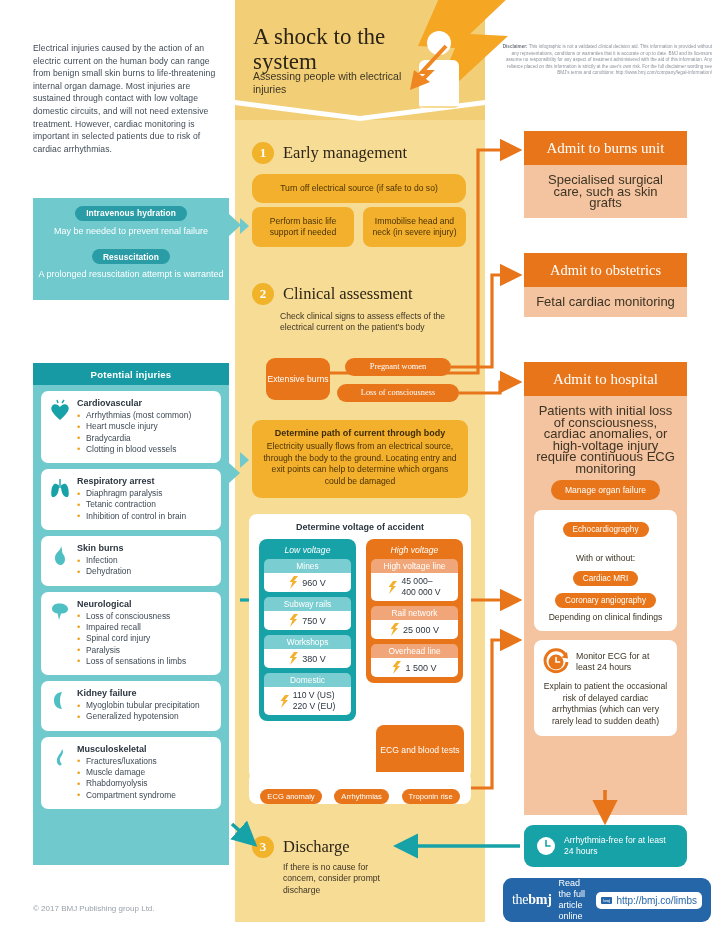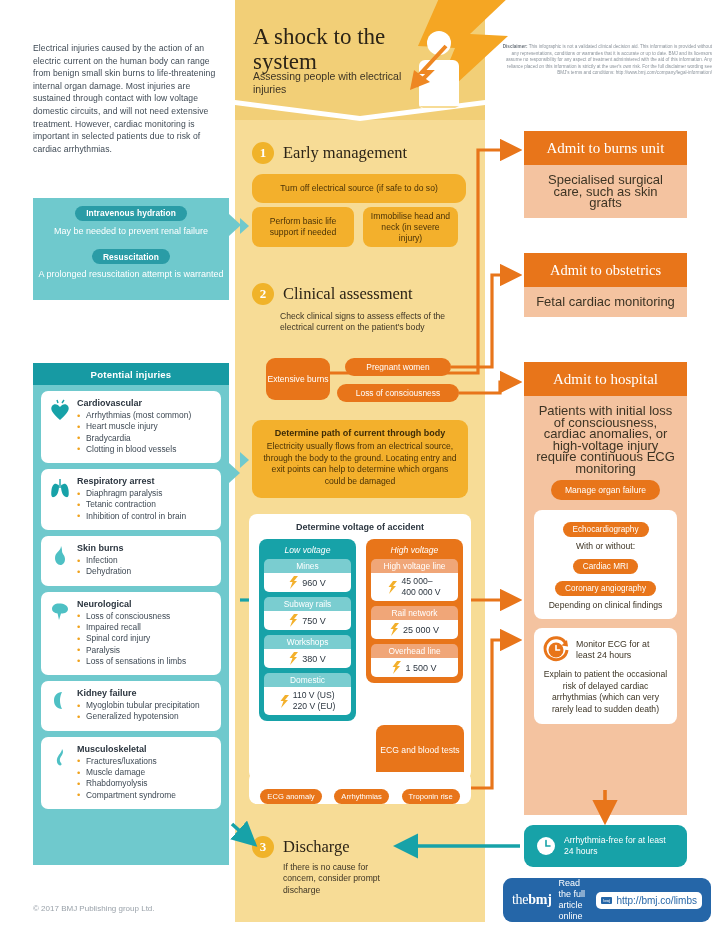--- a/index.html
+++ b/index.html
@@ -130,21 +130,21 @@
   .note-amber .nb { font-size:8.6px; line-height:11.5px; color:#4a3206; text-align:center;}
 
   .assess-sub {
     position:absolute; left:280px; top:311px; width:200px;
     font-size:8.6px; line-height:11.4px; color:#3d3424;
   }
 
   .pill-orange {
     background:#e8751a; color:#ffffff; border-radius:10px;
     font-size:8.4px; display:flex; align-items:center; justify-content:center;
-    line-height:10.5px;
+    line-height:10.5px;font-family:Liberation Serif, serif;
   }
   .box-orange {
     background:#e8751a; color:#ffffff; border-radius:9px;
     font-size:8.6px; display:flex; align-items:center; justify-content:center;
     text-align:center; line-height:11px;
   }
 
   
   .volt-card {
     position:absolute; left:249px; top:514px; width:222px; height:266px;
@@ -372,21 +372,21 @@
 
   <div class="mtitle">A shock to the system</div>
   <div class="msub">Assessing people with electrical injuries</div>
 
   <div class="step" style="left:252px; top:142px;">
     <div class="step-num">1</div>
     <div class="step-lab">Early management</div>
   </div>
   <div class="pill-amber" style="position:absolute;left:252px;top:174px;width:214px;height:29px;">Turn off electrical source (if safe to do so)</div>
   <div class="pill-amber" style="position:absolute;left:252px;top:207px;width:102px;height:40px;border-radius:8px;">Perform basic life support if needed</div>
-  <div class="pill-amber" style="position:absolute;left:363px;top:207px;width:95px;height:40px;border-radius:8px;">Immobilise head and neck (in severe injury)</div>
+  <div class="pill-amber" style="position:absolute;left:363px;top:207px;width:103px;height:40px;border-radius:8px;">Immobilise head and neck (in severe injury)</div>
 
   <div class="step" style="left:252px; top:283px;">
     <div class="step-num">2</div>
     <div class="step-lab">Clinical assessment</div>
   </div>
   <div class="assess-sub">Check clinical signs to assess effects of the electrical current on the patient's body</div>
 
   <div class="box-orange" style="position:absolute;left:266px;top:358px;width:64px;height:42px;">Extensive burns</div>
   <div class="pill-orange" style="position:absolute;left:345px;top:358px;width:106px;height:18px;">Pregnant women</div>
   <div class="pill-orange" style="position:absolute;left:337px;top:384px;width:122px;height:18px;">Loss of consciousness</div>
@@ -502,21 +502,21 @@
     <div class="bd" style="padding-bottom:4px">Patients with initial loss of consciousness, cardiac anomalies, or high-voltage injury require continuous ECG monitoring</div>
 
     <div style="text-align:center;margin-bottom:10px">
       <span style="display:inline-block;background:#e8751a;color:#fff;border-radius:11px;padding:5px 14px;font-size:8.6px">Manage organ failure</span>
     </div>
 
     <div class="inner-white">
       <div>
         <span style="display:inline-block;background:#e8751a;color:#fff;border-radius:9px;padding:3px 10px;font-size:8.2px">Echocardiography</span>
       </div>
-      <div class="tx" style="margin:4px 0 3px">With or without:</div>
+      <div class="tx" style="margin:16px 0 3px">With or without:</div>
       <div>
         <span style="display:inline-block;background:#e8751a;color:#fff;border-radius:9px;padding:3px 10px;font-size:8.2px">Cardiac MRI</span>
       </div>
       <div style="margin-top:3px">
         <span style="display:inline-block;background:#e8751a;color:#fff;border-radius:9px;padding:3px 10px;font-size:8.2px">Coronary angiography</span>
       </div>
       <div class="tx" style="margin-top:4px">Depending on clinical findings</div>
     </div>
 
     <div class="inner-white" style="text-align:left;padding:9px 9px">

